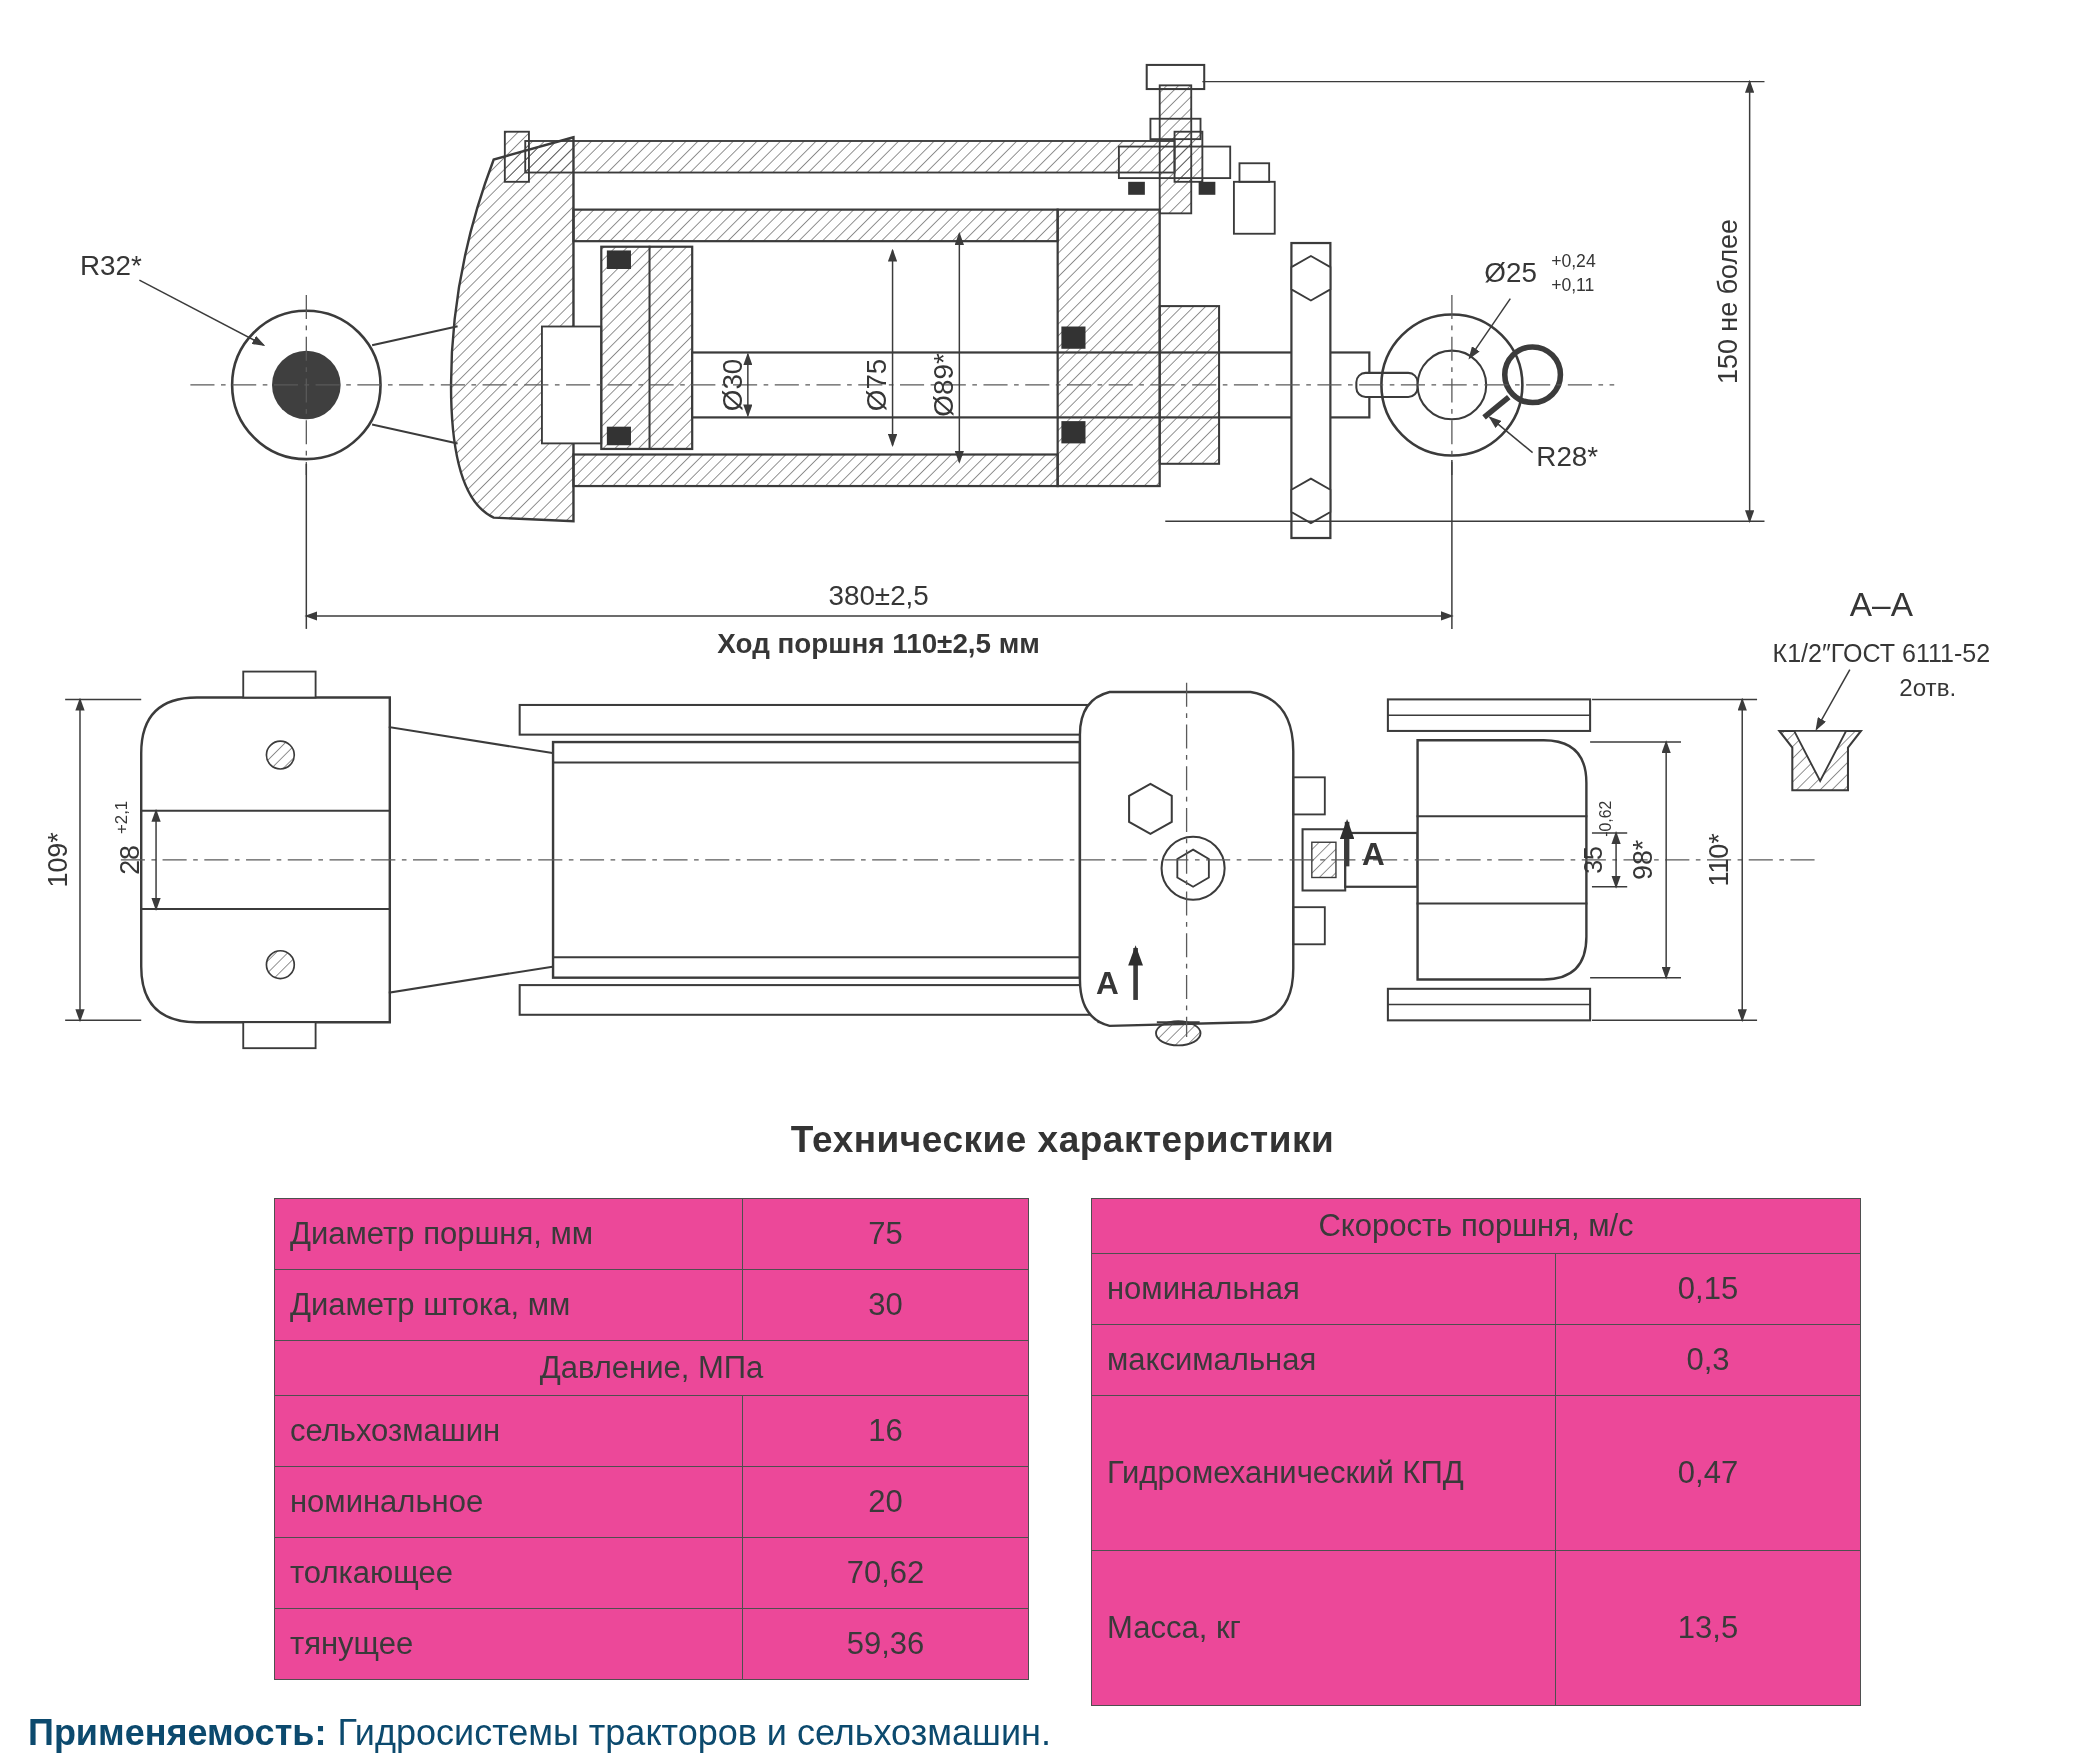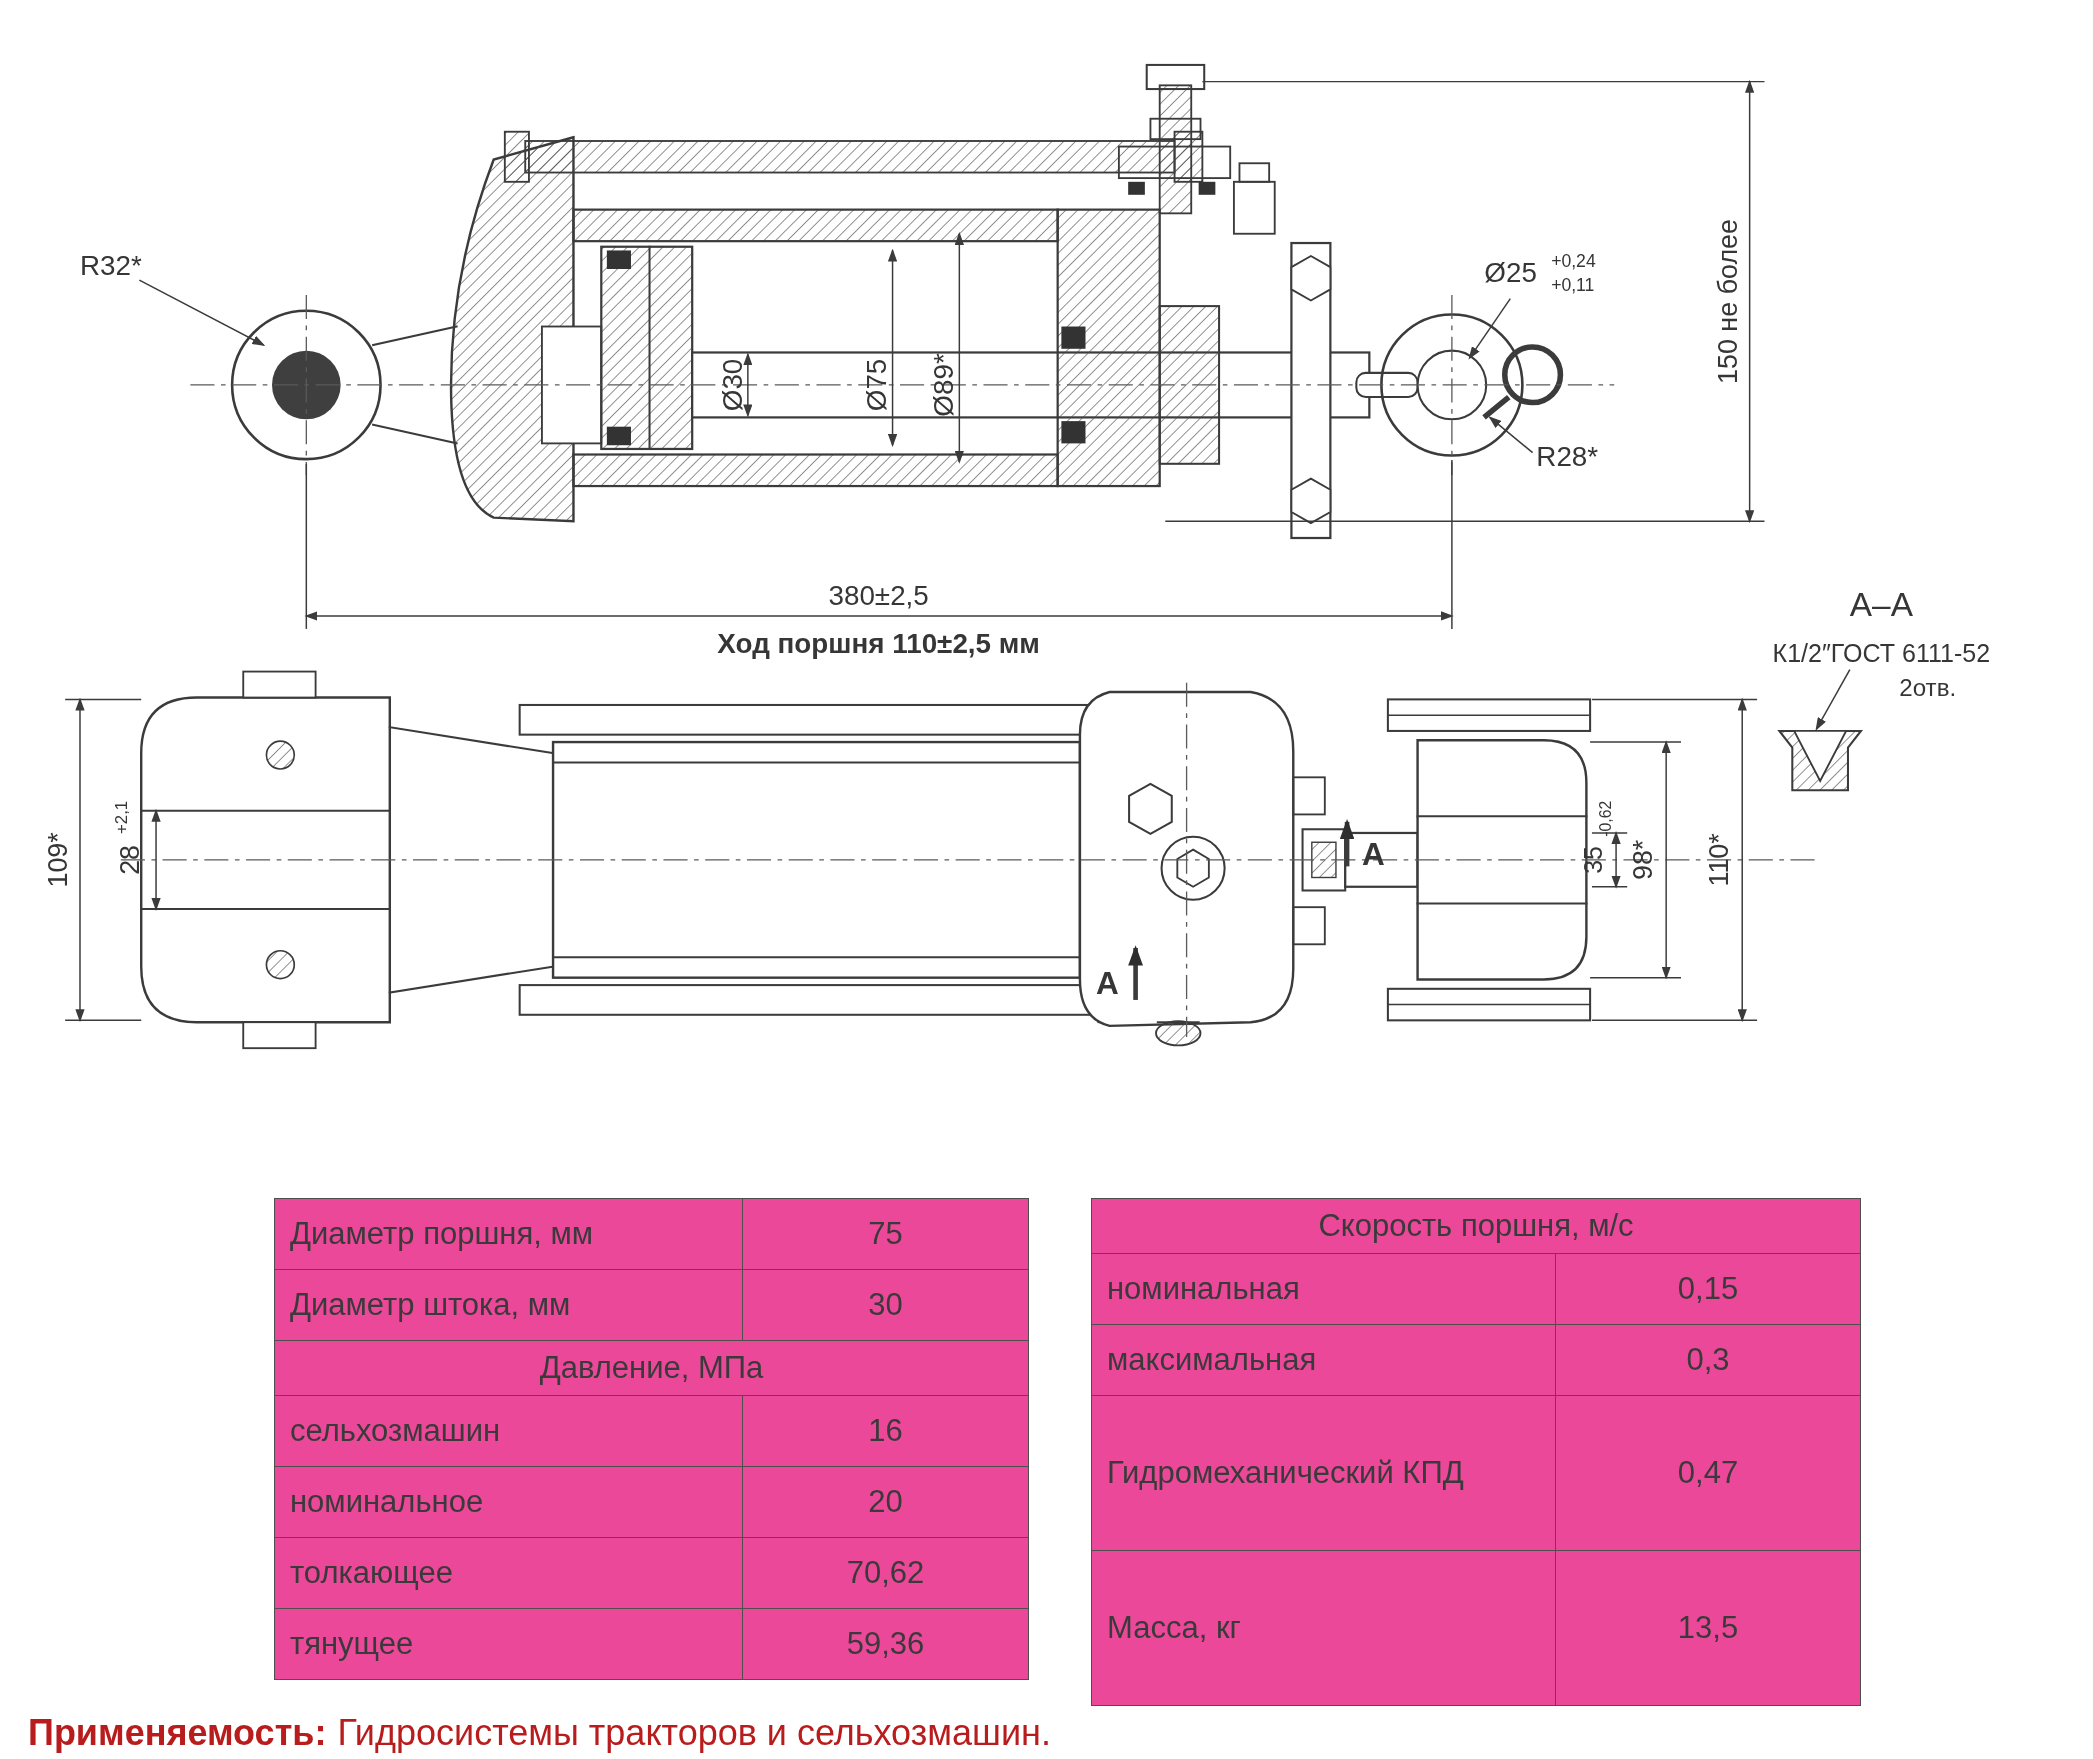--- a/index.html
+++ b/index.html
@@ -18,21 +18,21 @@
   }
   table.tbl td{
     border:1.9px solid #4f4f4f;height:54px;padding:0 5.6px 0 15px;
     overflow:hidden;white-space:nowrap;
   }
   table.tbl td.val{text-align:center;padding:8px;}
   table.tbl td.grp{text-align:center;padding:0;}
   table.tbl td.tall{height:138px;}
   .t-left{left:274px;top:1198px;width:755px;}
   .t-right{left:1091px;top:1198px;width:770px;}
-  .applicability{position:absolute;left:28px;top:1712px;font-size:36px;color:#b91c1c;}
+  .applicability{position:absolute;left:28px;top:1712px;font-size:36px;color:#0c4a6e;}
   .applicability .lbl{font-weight:bold;}
   .applicability .txt{margin-left:11px;font-weight:normal;}
   text{font-family:"Liberation Sans",sans-serif;}
 </style>
 </head>
 <body>
 
 <div class="page">
 
   <svg class="drawing-svg" width="2094" height="1076" viewBox="0 0 2257 1160">
@@ -213,20 +213,21 @@
       <text transform="rotate(-90 1863 927)" x="1863" y="927" text-anchor="middle" font-size="29">110*</text>
       <text x="1206" y="1072" text-anchor="end" font-size="34" font-weight="bold">А</text>
       <text x="1468" y="932" font-size="34" font-weight="bold">А</text>
 
       <text x="2028" y="664" text-anchor="middle" font-size="36">А–А</text>
       <text x="2028" y="714" text-anchor="middle" font-size="27">К1/2″ГОСТ 6111-52</text>
       <text x="2078" y="750" text-anchor="middle" font-size="26">2отв.</text>
     </g>
   </svg>
 
+  <div class="tech-title">Технические характеристики</div>
 
   <table class="tbl t-left">
     <colgroup>
         <col style="width:468px">
         <col>
       </colgroup>
     <tbody>
         <tr>
       <td>Диаметр поршня, мм</td>
       <td class="val">75</td>

